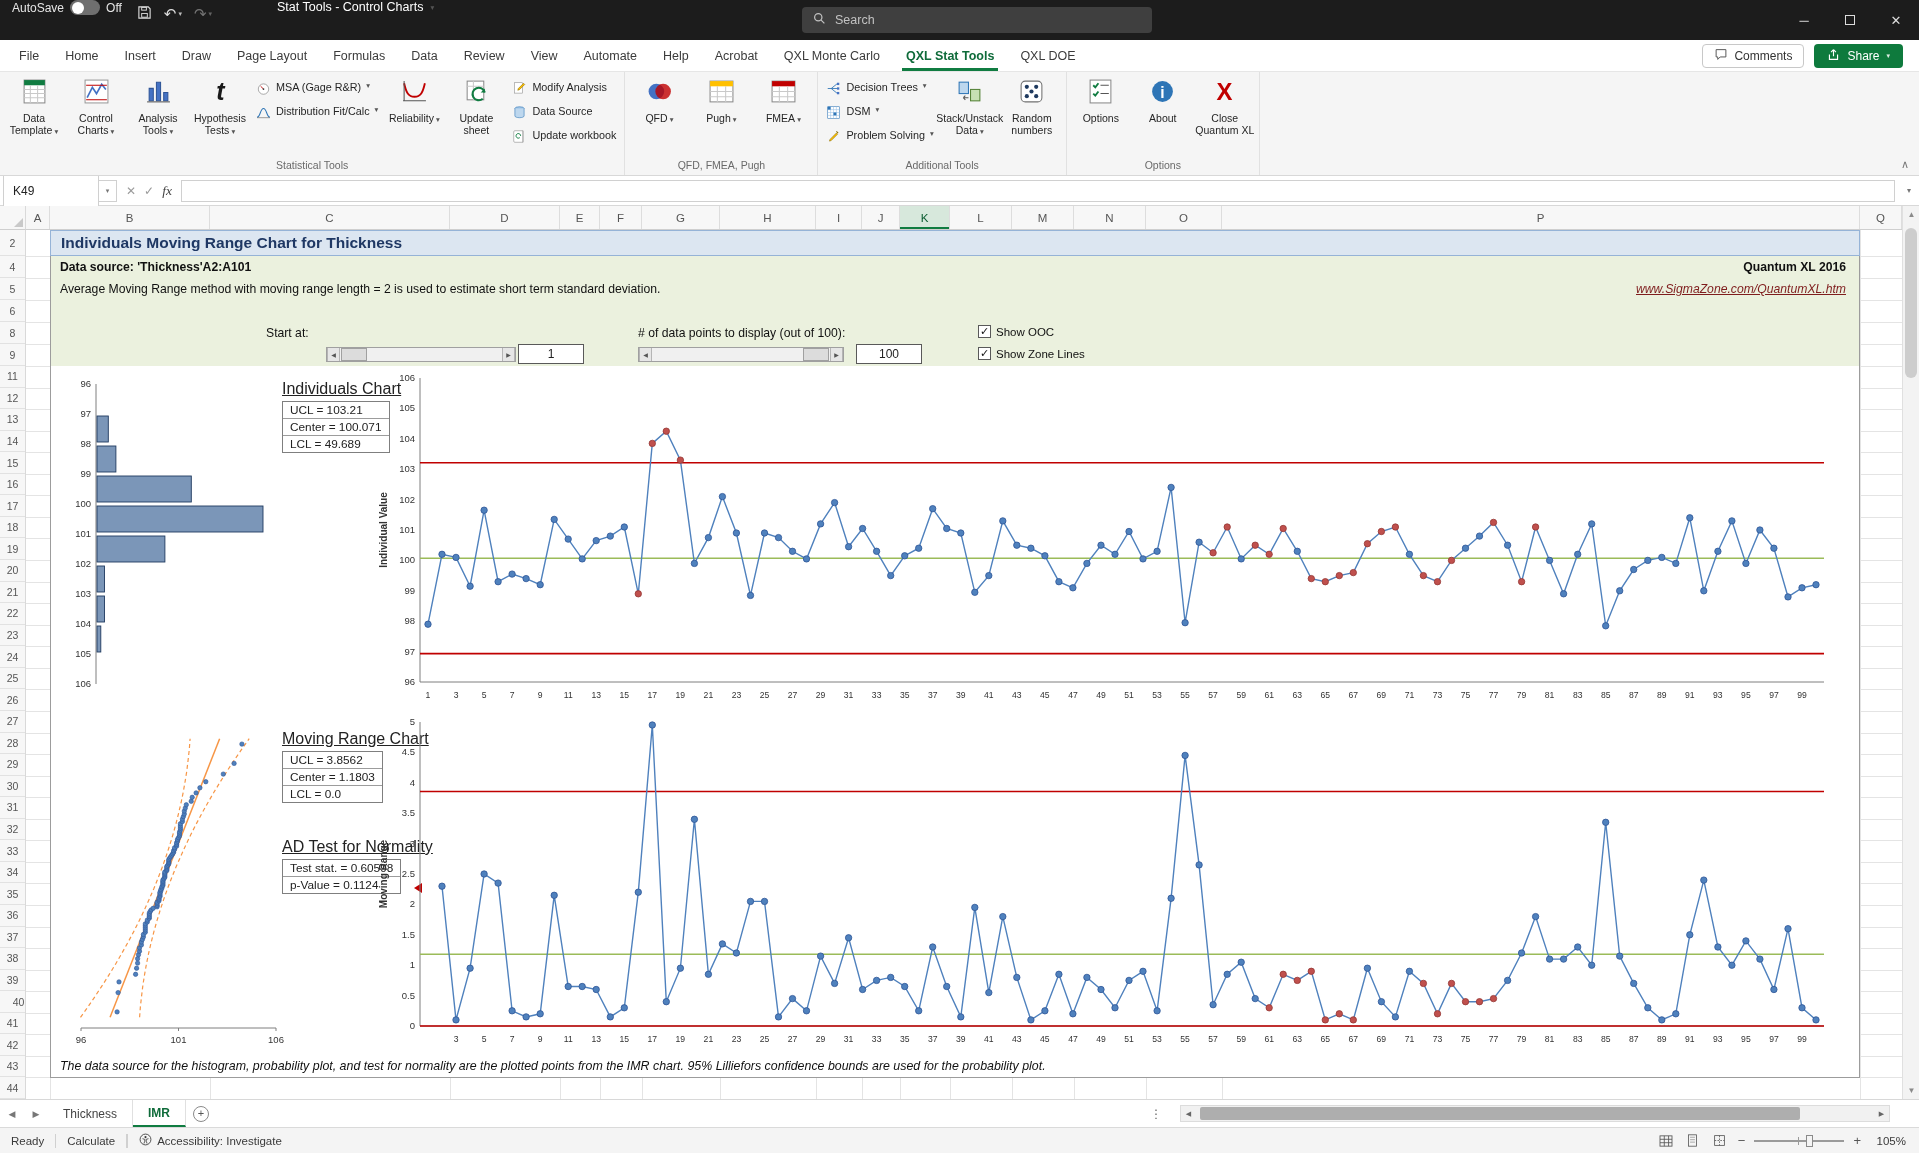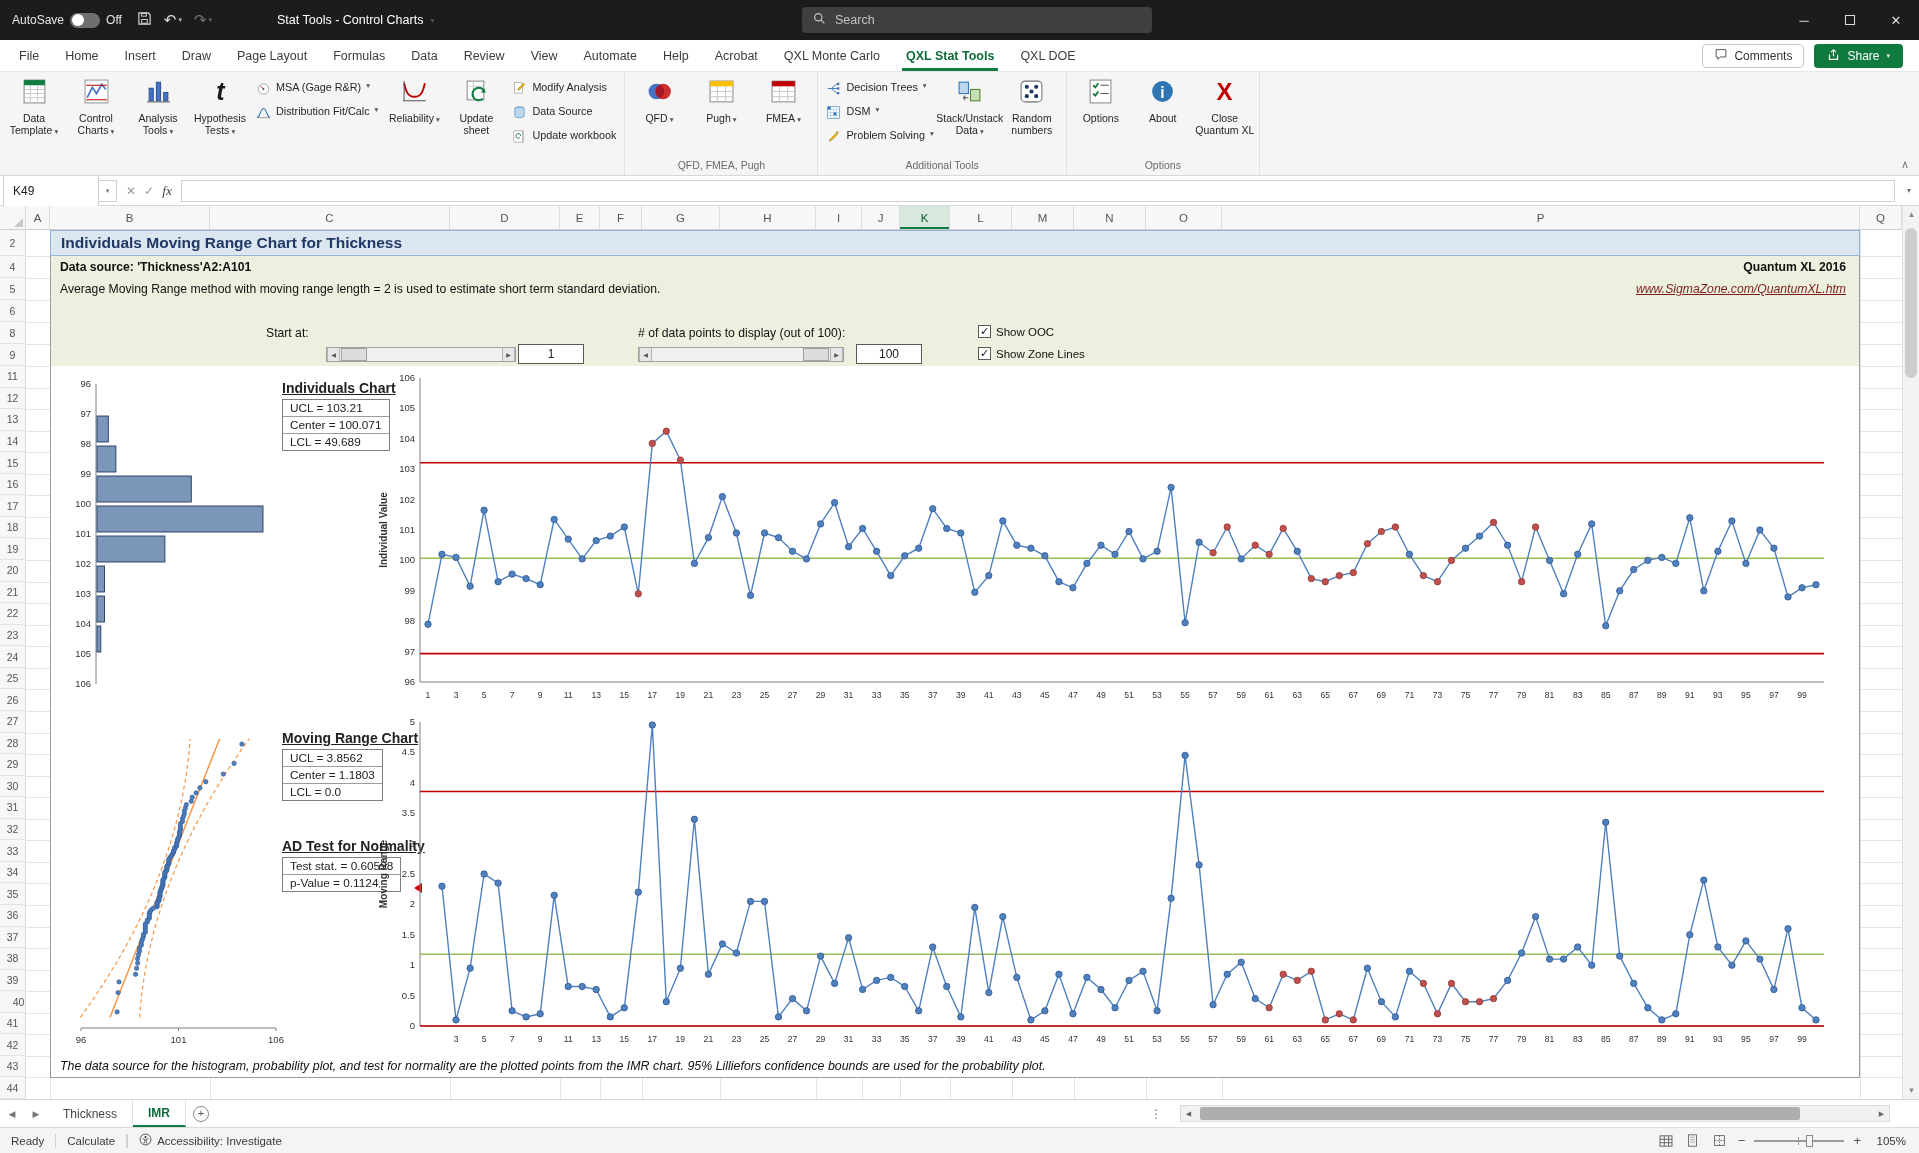--- a/index.html
+++ b/index.html
@@ -1,21 +1,21 @@
 <!DOCTYPE html>
 <html><head>
 <meta charset="utf-8">
 <style>
 *{box-sizing:border-box;margin:0;padding:0}
 html,body{margin:0;padding:0}
 body{width:1919px;height:1153px;overflow:hidden;font-family:"Liberation Sans",sans-serif;background:#fff;color:#222}
 .app{width:1919px;height:1153px;display:flex;flex-direction:column;position:relative}
 
 
-.titlebar{height:40px;background:#1c1c1c;display:flex;align-items:center;color:#e6e6e6;font-size:12px;position:relative;flex:none}
+.titlebar{height:40px;background:#1c1c1c;display:flex;align-items:flex-start;color:#e6e6e6;font-size:12px;position:relative;flex:none}
 .autosave{display:flex;align-items:center;gap:6px;margin-left:12px}
 .toggle{width:30px;height:15px;background:#6f6f6f;border-radius:8px;position:relative}
 .knob{position:absolute;left:2px;top:1.5px;width:12px;height:12px;border-radius:50%;background:#fff}
 .qat{display:flex;align-items:center;margin-left:10px;gap:2px}
 .qat-btn{height:28px;padding:0 5px;display:flex;align-items:center;justify-content:center;color:#ddd;font-size:15px;gap:2px}
 .qat-btn .caret{font-size:7px;color:#bbb}
 .dim{opacity:.45}
 .doc-title{margin-left:60px;font-size:12.5px;color:#fff;display:flex;gap:7px;align-items:center;white-space:nowrap}
 .searchbox{position:absolute;left:802px;top:7px;width:350px;height:26px;background:#3f3f3f;border-radius:4px;display:flex;align-items:center;gap:9px;padding-left:11px;color:#c2c2c2;font-size:12.5px}
 .winctl{margin-left:auto;display:flex;height:100%}
@@ -77,21 +77,21 @@
 .b{font-weight:700}
 .link{color:#7f1d1d;text-decoration:underline;font-style:italic}
 .fsb{position:absolute;height:15px;border:1px solid #a0a0a0;background:#f0f0f0;display:flex;align-items:stretch}
 .fsb-arr{width:13px;display:flex;align-items:center;justify-content:center;font-size:6px;color:#555;background:#e6e6e6;border-left:1px solid #b5b5b5;border-right:1px solid #b5b5b5}
 .fsb-track{flex:1;position:relative}
 .fsb-thumb{position:absolute;top:0;height:100%;width:26px;background:#dcdcdc;border:1px solid #a0a0a0}
 .valcell{position:absolute;height:20px;background:#fff;border:1px solid #595959;display:flex;align-items:center;justify-content:center;font-size:12px}
 .cb{position:absolute;display:flex;align-items:center;gap:5px;font-size:11.5px;color:#111}
 .cb .box{width:13px;height:13px;background:#fff;border:1px solid #595959;font-size:11px;line-height:11px;text-align:center;color:#111}
 .statbox{position:absolute;font-size:11.8px}
-.sb-title{font-weight:700;text-decoration:underline;font-size:14px;margin-bottom:3px;white-space:nowrap}
+.sb-title{font-weight:400;text-decoration:underline;font-size:16px;margin-bottom:3px;white-space:nowrap}
 .sb-tbl{border:1px solid #7f7f7f;background:#fff;display:inline-block}
 .sb-tbl>div{border-bottom:1px solid #9c9c9c;padding:1px 7px;white-space:nowrap}
 .sb-tbl>div:last-child{border-bottom:none}
 .flag{position:absolute;width:0;height:0;border-top:5px solid transparent;border-bottom:5px solid transparent;border-right:8px solid #c00000}
 .footnote{position:absolute;left:34px;top:829px;font-size:12.4px;font-style:italic;color:#111;white-space:nowrap}
 svg text{font-family:"Liberation Sans",sans-serif}
 
 
 .sheet-tabs{height:28px;background:#fff;border-top:1px solid #d8d8d8;display:flex;align-items:stretch;font-size:12px;position:relative;flex:none}
 .tab-nav{width:24px;display:flex;align-items:center;justify-content:center;color:#777;font-size:9px}
@@ -287,20 +287,21 @@
             <div class="rbtn-sm">
               <span><svg width="15" height="15" viewBox="0 0 26 26">
                   <path d="M5 3h14v20H5a2 2 0 0 1-2-2V5a2 2 0 0 1 2-2z" fill="#fff" stroke="#8a8a8a"></path>
                   <path d="M19 3v20" stroke="#8a8a8a"></path>
                   <path d="M15 12a4 4 0 1 0-1.5 3" stroke="#107c41" fill="none" stroke-width="1.6"></path>
                 </svg></span>
               <span>Update workbook</span>
             </div>
           </div>
         </div>
+        <div class="rgroup-label">Statistical Tools</div>
       </div>
       <div class="rgroup">
         <div class="rgroup-items">
           <div class="rbtn-lg">
             <span><svg width="27" height="27" viewBox="0 0 26 26">
                 <circle cx="10" cy="13" r="7.5" fill="#4472c4"></circle>
                 <circle cx="16.5" cy="13" r="7.5" fill="#c00000" opacity="0.8"></circle>
               </svg></span>
             <div class="lbl">QFD<span class="caret"> ▾</span></div>
           </div>

